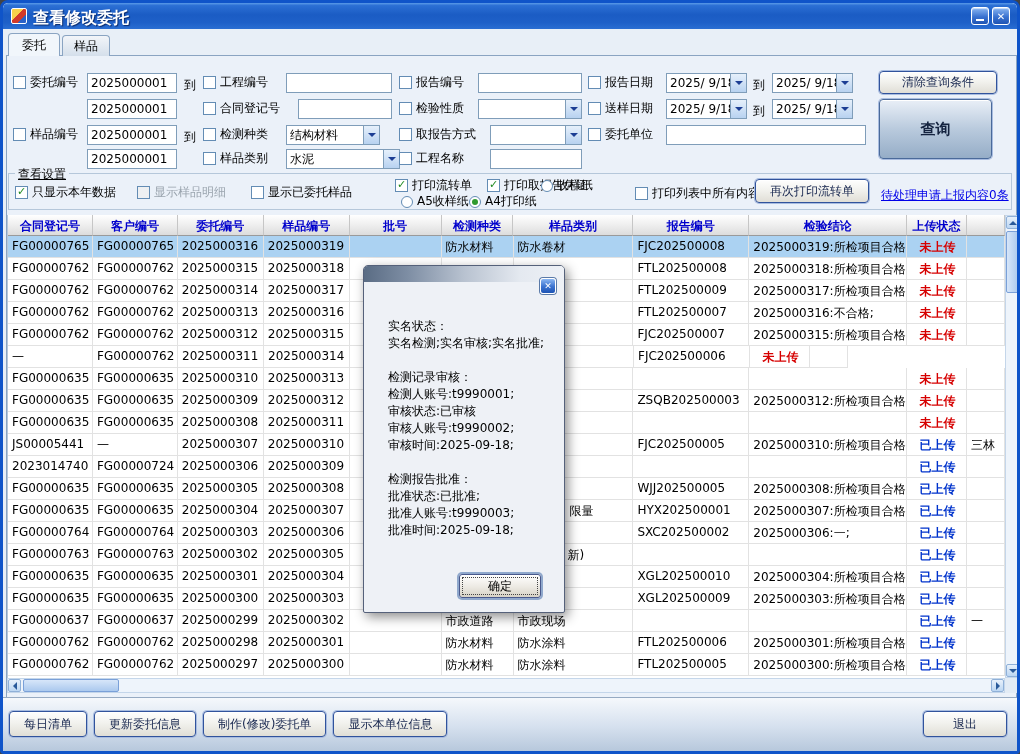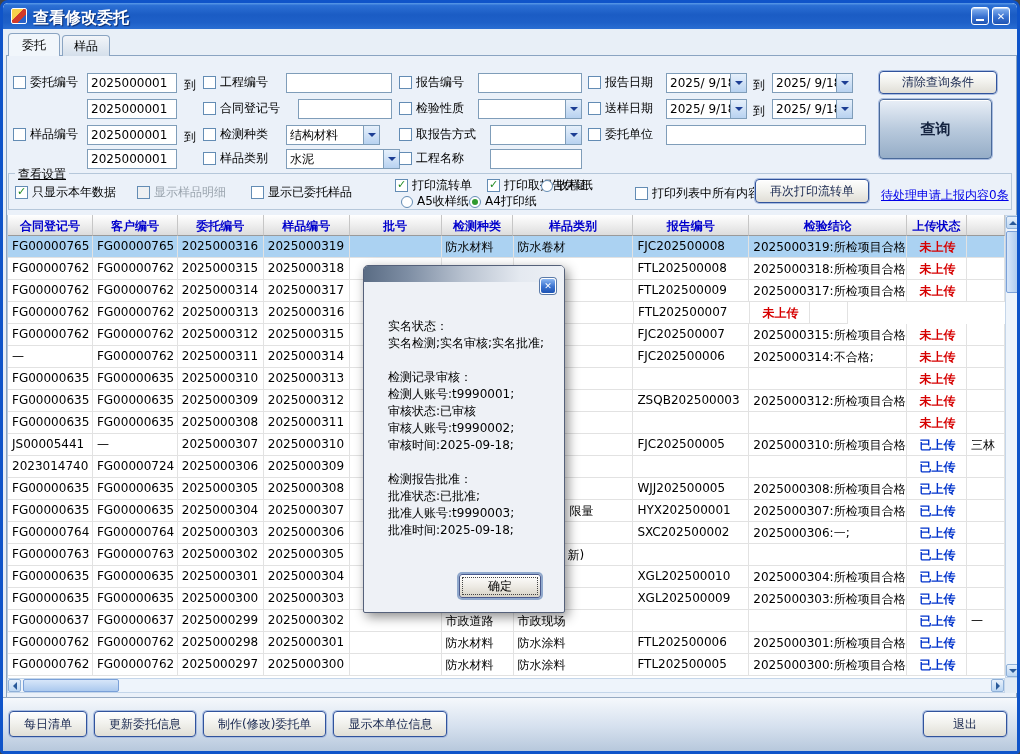--- a/index.html
+++ b/index.html
@@ -327,20 +327,21 @@
         </div>
         <div class="tr">
           <div class="td c0">FG00000762</div>
           <div class="td c1">FG00000762</div>
           <div class="td c2">2025000313</div>
           <div class="td c3">2025000316</div>
           <div class="td c4"></div>
           <div class="td c5"></div>
           <div class="td c6"></div>
           <div class="td c7">FTL202500007</div>
+          <div class="td c8">2025000316:不合格;</div>
           <div class="td c9" style="color: rgb(214, 0, 0); font-weight: bold;">未上传</div>
           <div class="td c10"></div>
         </div>
         <div class="tr">
           <div class="td c0">FG00000762</div>
           <div class="td c1">FG00000762</div>
           <div class="td c2">2025000312</div>
           <div class="td c3">2025000315</div>
           <div class="td c4"></div>
           <div class="td c5"></div>
@@ -352,21 +353,20 @@
         </div>
         <div class="tr">
           <div class="td c0">—</div>
           <div class="td c1">FG00000762</div>
           <div class="td c2">2025000311</div>
           <div class="td c3">2025000314</div>
           <div class="td c4"></div>
           <div class="td c5"></div>
           <div class="td c6"></div>
           <div class="td c7">FJC202500006</div>
-          <div class="td c8">2025000314:不合格;</div>
           <div class="td c9" style="color: rgb(214, 0, 0); font-weight: bold;">未上传</div>
           <div class="td c10"></div>
         </div>
         <div class="tr">
           <div class="td c0">FG00000635</div>
           <div class="td c1">FG00000635</div>
           <div class="td c2">2025000310</div>
           <div class="td c3">2025000313</div>
           <div class="td c4"></div>
           <div class="td c5"></div>

